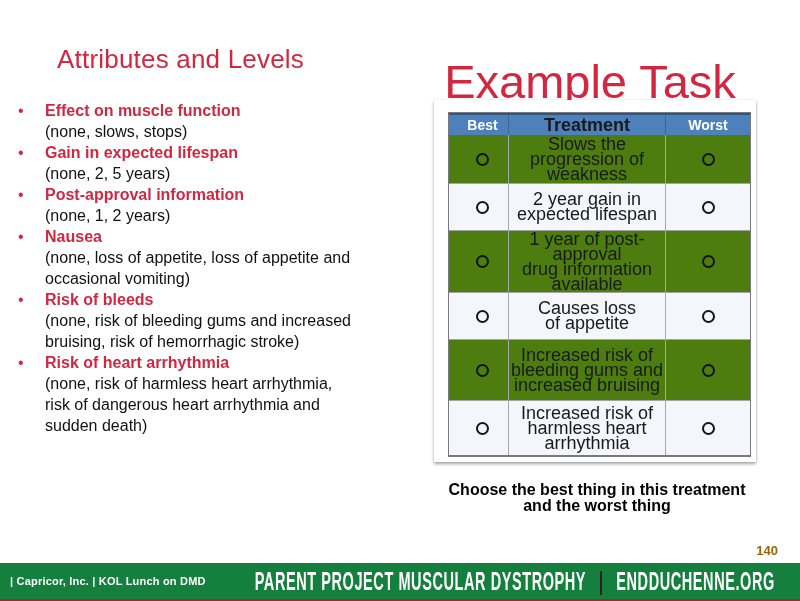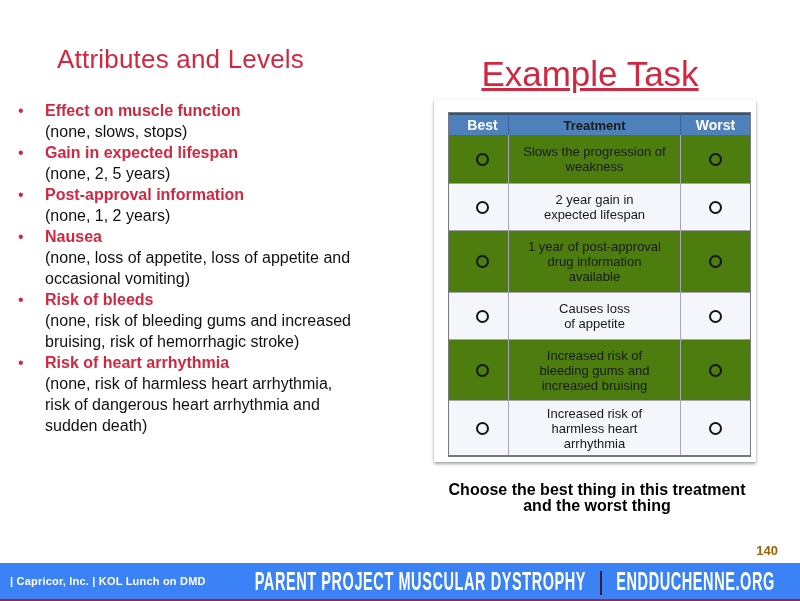--- a/index.html
+++ b/index.html
@@ -19,21 +19,21 @@
   }
   .attr-list li { position:relative; padding-left:27px; }
   .attr-list li .bullet {
     position:absolute; left:0; top:0; color:#d22741; font-size:16px;
   }
   .attr-name { font-weight:700; color:#d22741; }
   .attr-levels { white-space:pre-line; color:#111; }
   
   .right-title {
     position:absolute; left:430px; top:54px; width:320px; text-align:center;
-    font-size:35px; font-weight:400; color:#d22741;text-decoration:underline;
+    font-size:47px; font-weight:400; color:#d22741;
   }
   .table-card {
     position:absolute; left:434px; top:100px; width:322px; height:362px;
     background:#fff; box-shadow:0 2px 3px rgba(0,0,0,0.35), 0 0 1px rgba(0,0,0,0.2);
   }
   .btable {
     position:absolute; left:14px; top:12px; width:303px;
     border:1px solid #77797e; border-bottom-width:2px;
   }
   .thead {
@@ -42,41 +42,41 @@
   }
   .thead .hcell {
     display:flex; align-items:center; justify-content:center;
   }
   .trow { display:flex; }
   .trow + .trow { border-top:1px solid #a3a3a3; }
   .trow.odd  { background:#4d7c0f; }
   .trow.even { background:#f4f6fb; }
   .h48{height:48px}.h47{height:47px}.h62{height:62px}.h61{height:61px}.h55{height:55px}
   .c-best  { width:59px; display:flex; align-items:center; justify-content:center;padding-left:8px; }
-  .c-treat { width:173px; display:flex; align-items:center; justify-content:center;
-             text-align:center; font-size:13px; line-height:15px; color:#1a1a1a;
+  .c-treat { width:158px; display:flex; align-items:center; justify-content:center;
+             text-align:center; font-size:18px; line-height:15px; color:#1a1a1a;
              white-space:pre-line; border-left:1px solid #a3a8b2; border-right:1px solid #a3a8b2; }
   .c-worst { flex:1; display:flex; align-items:center; justify-content:center; }
   .thead .c-treat { border-left:1px solid #3a6396; border-right:1px solid #3a6396; white-space:normal; }
   .radio {
     width:13px; height:13px; border:2px solid #141414; border-radius:50%;
     background:transparent; display:inline-block; cursor:pointer;
   }
   .caption {
     position:absolute; left:432px; top:482px; width:330px; text-align:center;
     font-size:16px; font-weight:700; line-height:16px; color:#000; white-space:pre-line;
   }
   .page-number {
     position:absolute; top:543px; right:22px;
     font-size:13px; font-weight:700; color:#a16207;text-align:right;
   }
   
   .footer {
     position:absolute; left:0; bottom:0; width:800px; height:38px;
-    background:#3b82f6; border-bottom:2px solid #b21e31;
+    background:#15803d; border-bottom:2px solid #b21e31;
     display:flex; align-items:center;
   }
   .footer-left {
     margin-left:10px; color:#fff; font-weight:700; font-size:11px; letter-spacing:0.2px;
   }
   .footer-right {
     position:absolute; right:25px; top:0; height:36px;
     display:flex; align-items:center;
     transform:scaleX(0.58); transform-origin:right center;
     color:#fff; font-weight:700; font-size:25px; letter-spacing:1px; white-space:nowrap;

